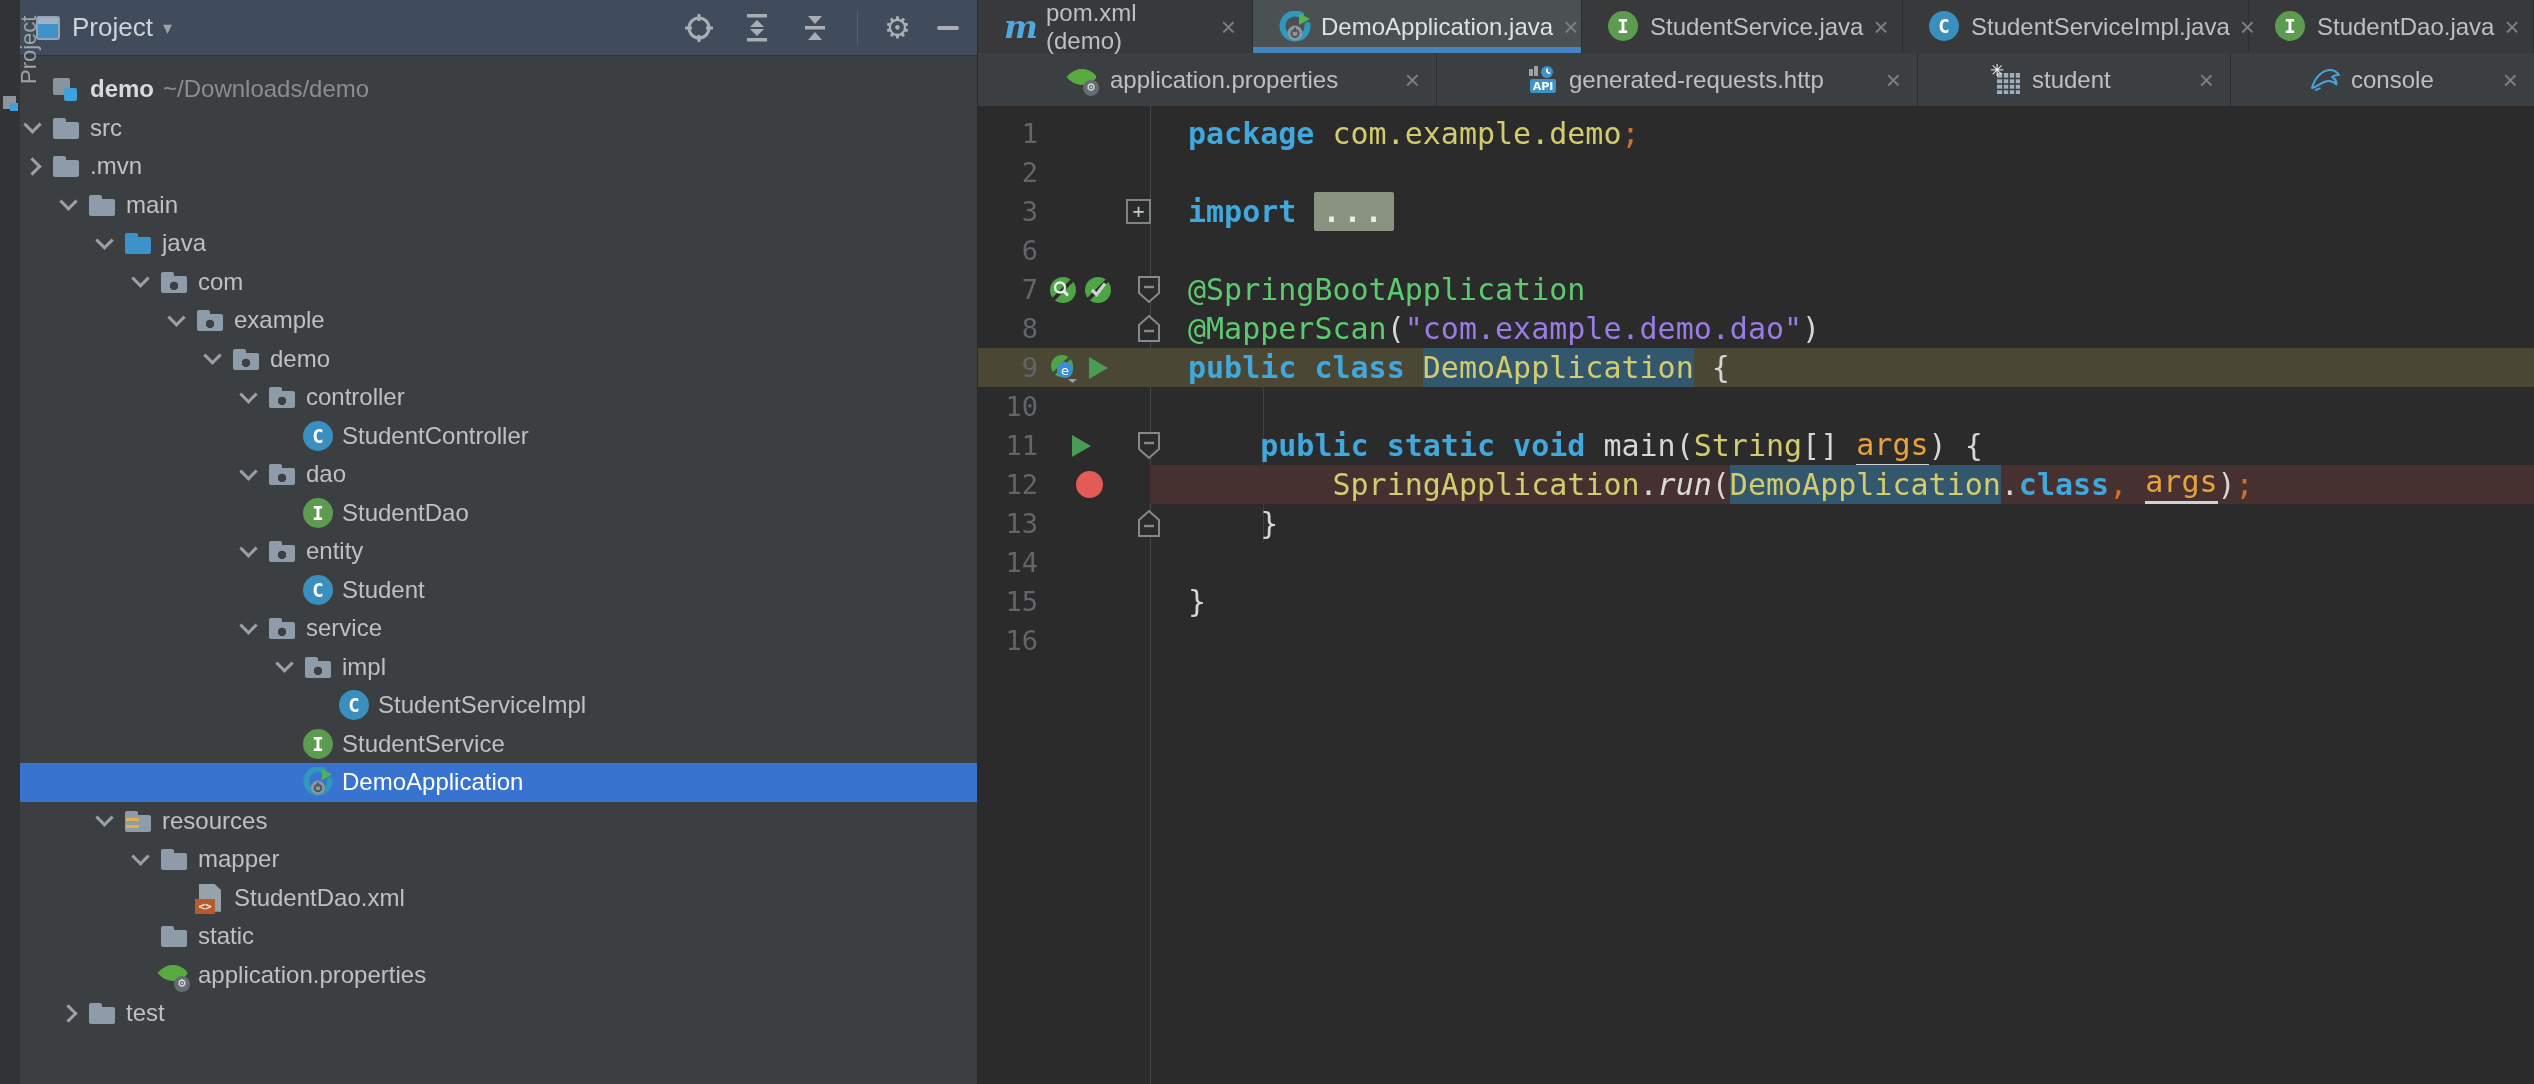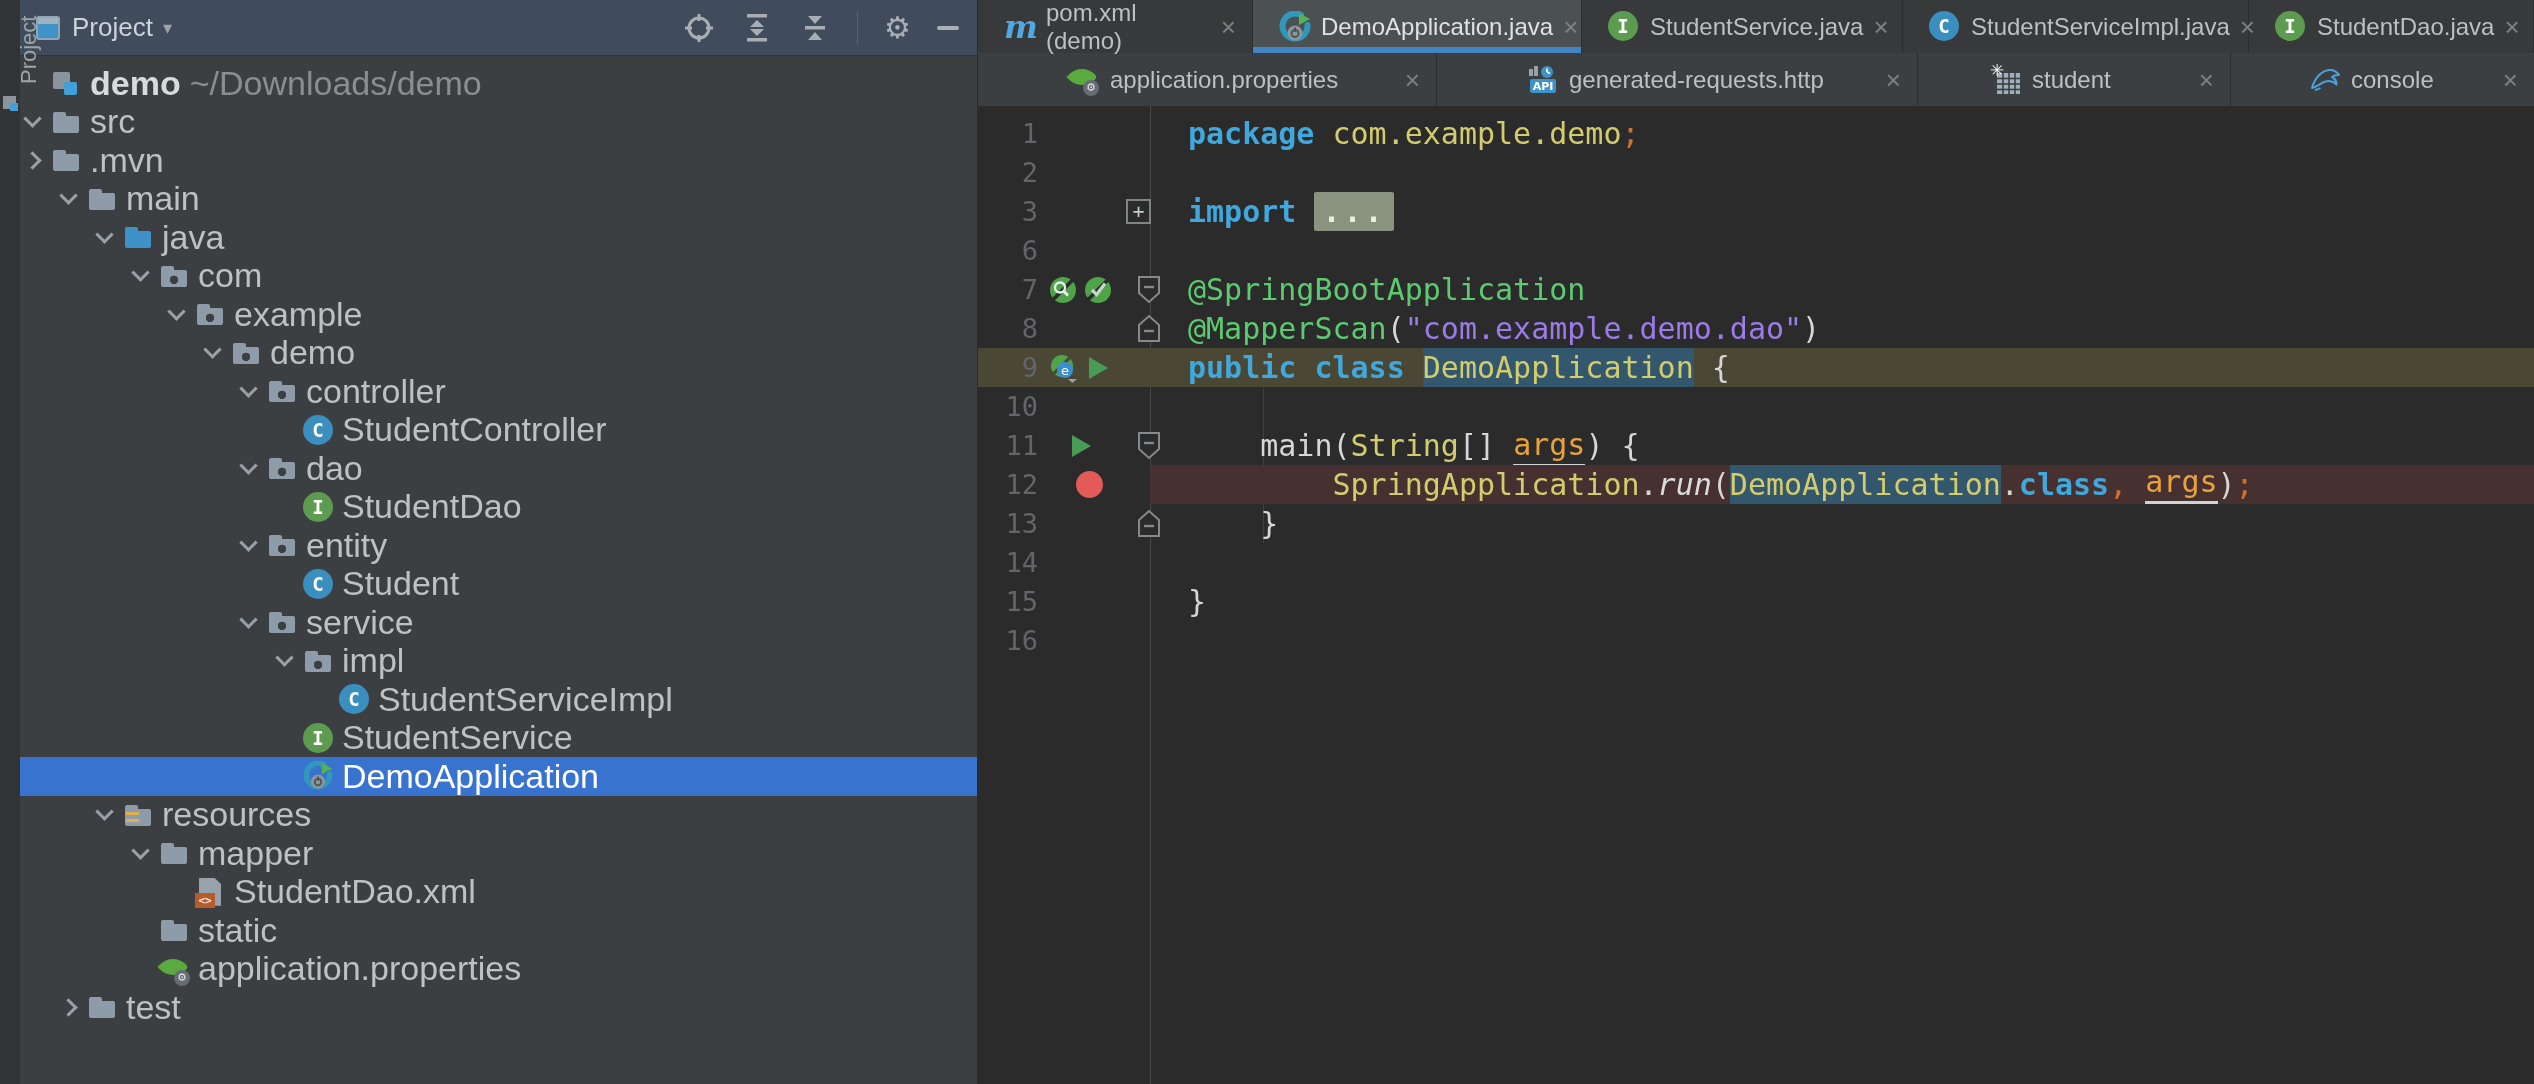--- a/index.html
+++ b/index.html
@@ -26,21 +26,21 @@
                border:2px solid #93a5b4; }
   .tw-title { color:#ccd3da; font-size:26px; margin-left:12px; }
   .tw-caret { color:#9ca2a7; font-size:18px; margin-left:10px; }
   .tw-actions { margin-left:auto; display:flex; align-items:center; gap:26px; }
   .tw-actions svg { display:block; }
   .tw-sep { width:1px; height:34px; background:#55606e; }
   .gear-glyph { font-family:"DejaVu Sans", sans-serif; font-size:30px; color:#a9afb5; line-height:30px;}
   .minus-glyph { width:22px; height:4px; background:#a9afb5; border-radius:2px; }
 
   
-  .tree { flex:1; padding-top:8px; overflow:hidden; font-size:34px; color:#bdc1c4; }
+  .tree { flex:1; padding-top:14px; overflow:hidden; font-size:24px; color:#bdc1c4; }
   .trow { height:38.5px; display:flex; align-items:center; gap:9px; white-space:nowrap; }
   .trow.selected { background:#3873cf; color:#ffffff; }
   .tl {}
   .tl.bold { font-weight:bold; color:#d7dbde; }
   .tpath { color:#8a8e91; margin-left:0; }
   .chev { width:13px; height:13px; flex:none; border-right:3px solid #9aa0a5;
           border-bottom:3px solid #9aa0a5; margin:0 3px; }
   .chev.down  { transform:rotate(45deg) translate(-2px,-2px); }
   .chev.right { transform:rotate(-45deg); }
   .chev.hidden { visibility:hidden; }
@@ -515,21 +515,21 @@
         <span class="gi">
             <span class="run-tri"></span>
           </span>
         <span class="foldsp"></span>
         <span class="fold">
             <svg viewBox="0 0 26 29">
               <path d="M3 2 H23 V18 L13 27 L3 18 Z" fill="#2b2b2b" stroke="#85898b" stroke-width="2"></path>
               <line x1="8" y1="12" x2="18" y2="12" stroke="#85898b" stroke-width="2.4"></line>
             </svg>
           </span>
-        <span class="codex"><span class="tk pln">    </span><span class="tk pln">main</span><span class="tk pln">(</span><span class="tk cls">String</span><span class="tk pln">[] </span><span class="tk param">args</span><span class="tk pln">) {</span></span>
+        <span class="codex"><span class="tk pln">    </span><span class="tk kw">public static void </span><span class="tk pln">main</span><span class="tk pln">(</span><span class="tk cls">String</span><span class="tk pln">[] </span><span class="tk param">args</span><span class="tk pln">) {</span></span>
       </div>
 
       <div class="line bp">
         <span class="ln">12</span>
         <span class="gi">
             <span class="bp-dot"></span>
           </span>
         <span class="foldsp"></span>
         <span class="codex"><span class="tk pln">        </span><span class="tk cls">SpringApplication</span><span class="tk pln">.</span><span class="tk method">run</span><span class="tk pln">(</span><span class="tk cls hl">DemoApplication</span><span class="tk pln">.</span><span class="tk kw">class</span><span class="tk pun">,</span><span class="tk pln"> </span><span class="tk param">args</span><span class="tk pln">)</span><span class="tk pun">;</span></span>
       </div>

